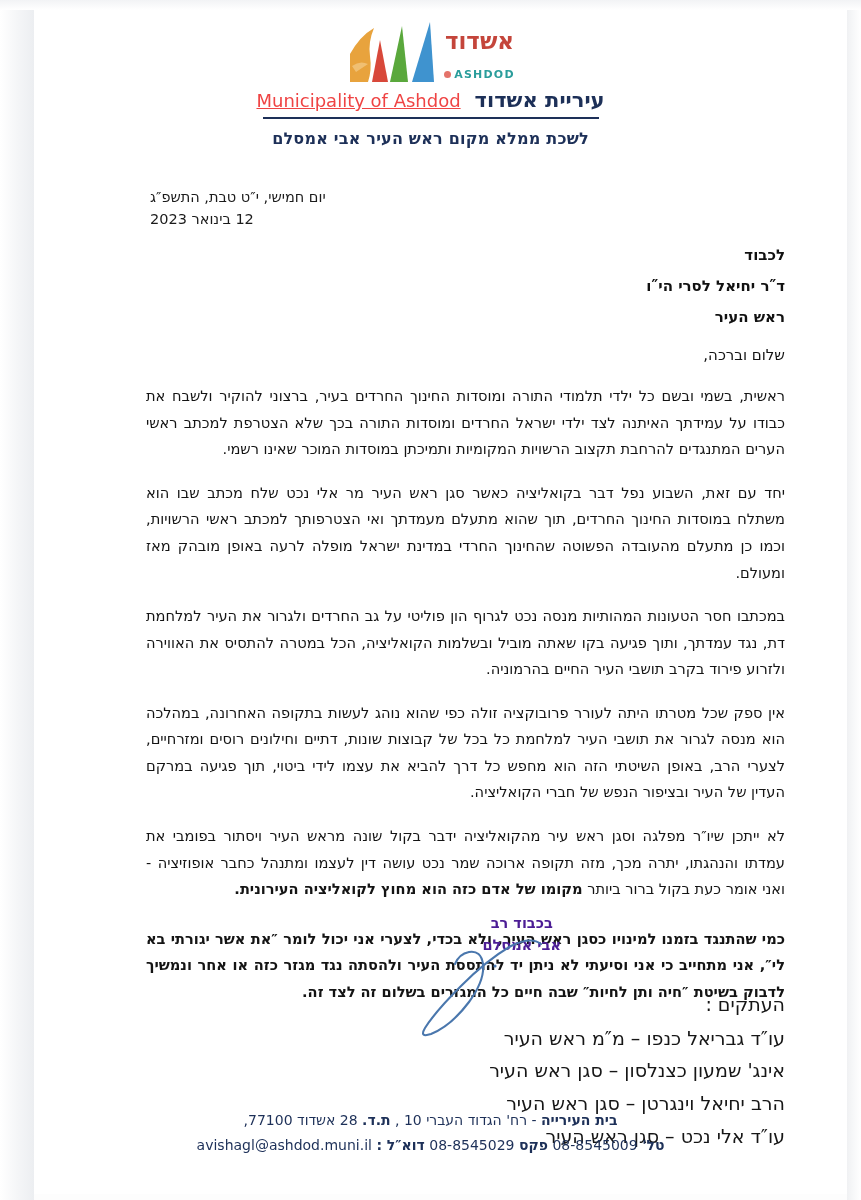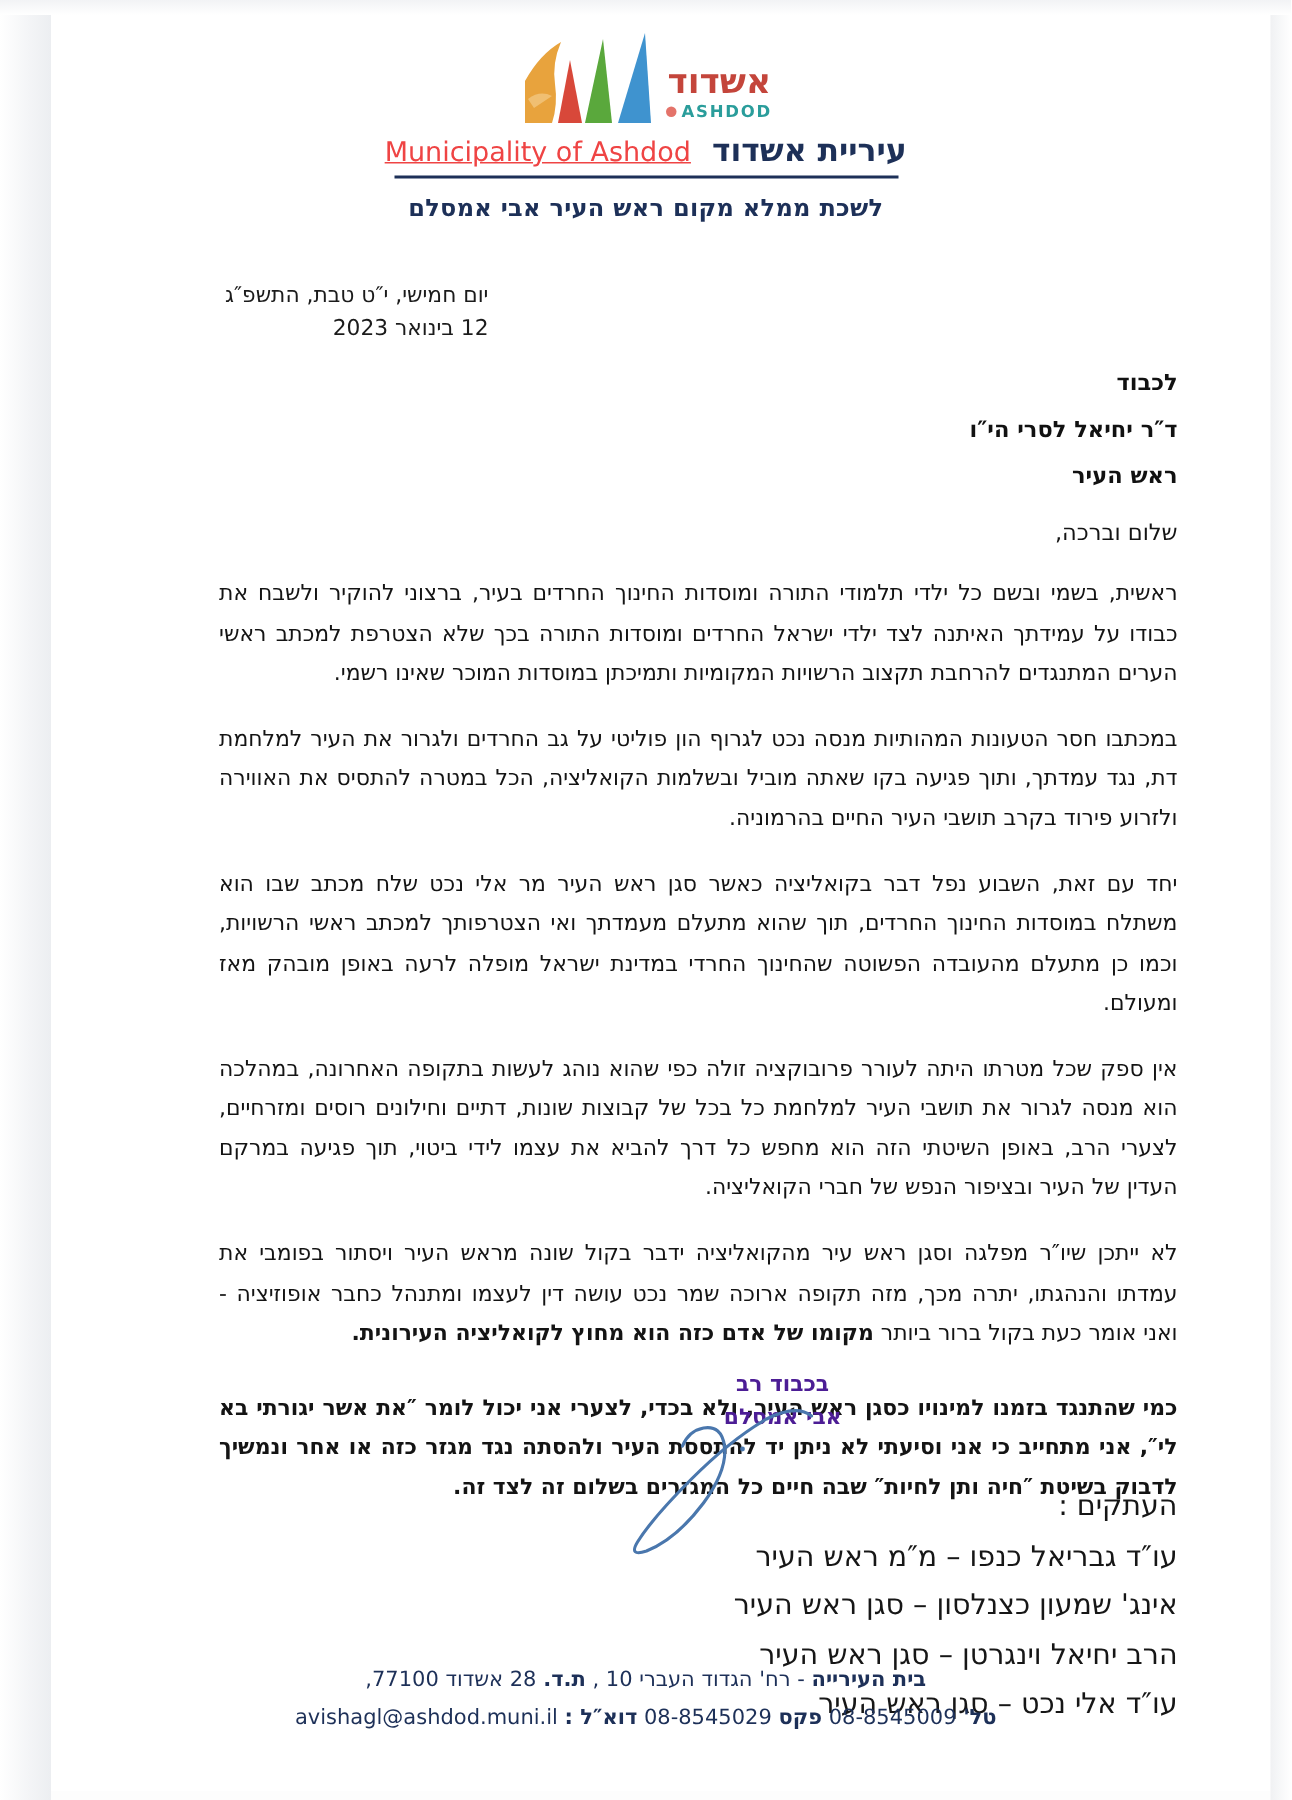--- a/index.html
+++ b/index.html
@@ -82,21 +82,21 @@
   }
   .logo-lat {
     display: flex;
     align-items: center;
     gap: 3px;
     font-size: 11px;
     font-weight: bold;
     color: #2a9d9b;
     letter-spacing: 1.2px;
     line-height: 1;
-    margin-top: 2px;
+    margin-top: 16px;
     direction: ltr;
   }
   .logo-dot {
     display: inline-block;
     width: 7px; height: 7px;
     border-radius: 50%;
     background: #e4736a;
   }
   .logo-mark { display: block; }
 
@@ -132,21 +132,21 @@
     font-weight: bold;
     color: #1d3058;
     letter-spacing: 0.2px;
   }
 
   
   .date-block {
     position: absolute;
     left: 150px;
     top: 187px;
-    text-align: right;
+    text-align: left;
     direction: rtl;
     font-size: 14.5px;
     color: #1b1b1b;
     line-height: 1.5;
   }
   .date-greg { direction: rtl; }
 
   
   .addressee {
     position: absolute;
@@ -282,22 +282,22 @@
 
     <div class="addressee">
       <div>לכבוד</div>
       <div>ד″ר יחיאל לסרי הי″ו</div>
       <div>ראש העיר</div>
     </div>
 
     <div class="body-block">
       <div class="greeting">שלום וברכה,</div>
       <p class="para">ראשית, בשמי ובשם כל ילדי תלמודי התורה ומוסדות החינוך החרדים בעיר, ברצוני להוקיר ולשבח את כבודו על עמידתך האיתנה לצד ילדי ישראל החרדים ומוסדות התורה בכך שלא הצטרפת למכתב ראשי הערים המתנגדים להרחבת תקצוב הרשויות המקומיות ותמיכתן במוסדות המוכר שאינו רשמי.</p>
+      <p class="para">יחד עם זאת, השבוע נפל דבר בקואליציה כאשר סגן ראש העיר מר אלי נכט שלח מכתב שבו הוא משתלח במוסדות החינוך החרדים, תוך שהוא מתעלם מעמדתך ואי הצטרפותך למכתב ראשי הרשויות, וכמו כן מתעלם מהעובדה הפשוטה שהחינוך החרדי במדינת ישראל מופלה לרעה באופן מובהק מאז ומעולם.</p>
       <p class="para">במכתבו חסר הטעונות המהותיות מנסה נכט לגרוף הון פוליטי על גב החרדים ולגרור את העיר למלחמת דת, נגד עמדתך, ותוך פגיעה בקו שאתה מוביל ובשלמות הקואליציה, הכל במטרה להתסיס את האווירה ולזרוע פירוד בקרב תושבי העיר החיים בהרמוניה.</p>
-      <p class="para">יחד עם זאת, השבוע נפל דבר בקואליציה כאשר סגן ראש העיר מר אלי נכט שלח מכתב שבו הוא משתלח במוסדות החינוך החרדים, תוך שהוא מתעלם מעמדתך ואי הצטרפותך למכתב ראשי הרשויות, וכמו כן מתעלם מהעובדה הפשוטה שהחינוך החרדי במדינת ישראל מופלה לרעה באופן מובהק מאז ומעולם.</p>
       <p class="para">אין ספק שכל מטרתו היתה לעורר פרובוקציה זולה כפי שהוא נוהג לעשות בתקופה האחרונה, במהלכה הוא מנסה לגרור את תושבי העיר למלחמת כל בכל של קבוצות שונות, דתיים וחילונים רוסים ומזרחיים, לצערי הרב, באופן השיטתי הזה הוא מחפש כל דרך להביא את עצמו לידי ביטוי, תוך פגיעה במרקם העדין של העיר ובציפור הנפש של חברי הקואליציה.</p>
       <p class="para"><span>לא ייתכן שיו″ר מפלגה וסגן ראש עיר מהקואליציה ידבר בקול שונה מראש העיר ויסתור בפומבי את עמדתו והנהגתו, יתרה מכך, מזה תקופה ארוכה שמר נכט עושה דין לעצמו ומתנהל כחבר אופוזיציה - ואני אומר כעת בקול ברור ביותר </span><b>מקומו של אדם כזה הוא מחוץ לקואליציה העירונית.</b></p>
       <p class="para para-bold">כמי שהתנגד בזמנו למינויו כסגן ראש העיר, ולא בכדי, לצערי אני יכול לומר ″את אשר יגורתי בא לי″, אני מתחייב כי אני וסיעתי לא ניתן יד להתססת העיר ולהסתה נגד מגזר כזה או אחר ונמשיך לדבוק בשיטת ″חיה ותן לחיות″ שבה חיים כל המגזרים בשלום זה לצד זה.</p>
     </div>
 
     <div class="signature">
       <div>בכבוד רב</div>
       <div>אבי אמסלם</div>
     </div>
     <svg class="sig-scribble" viewBox="0 0 170 110">

